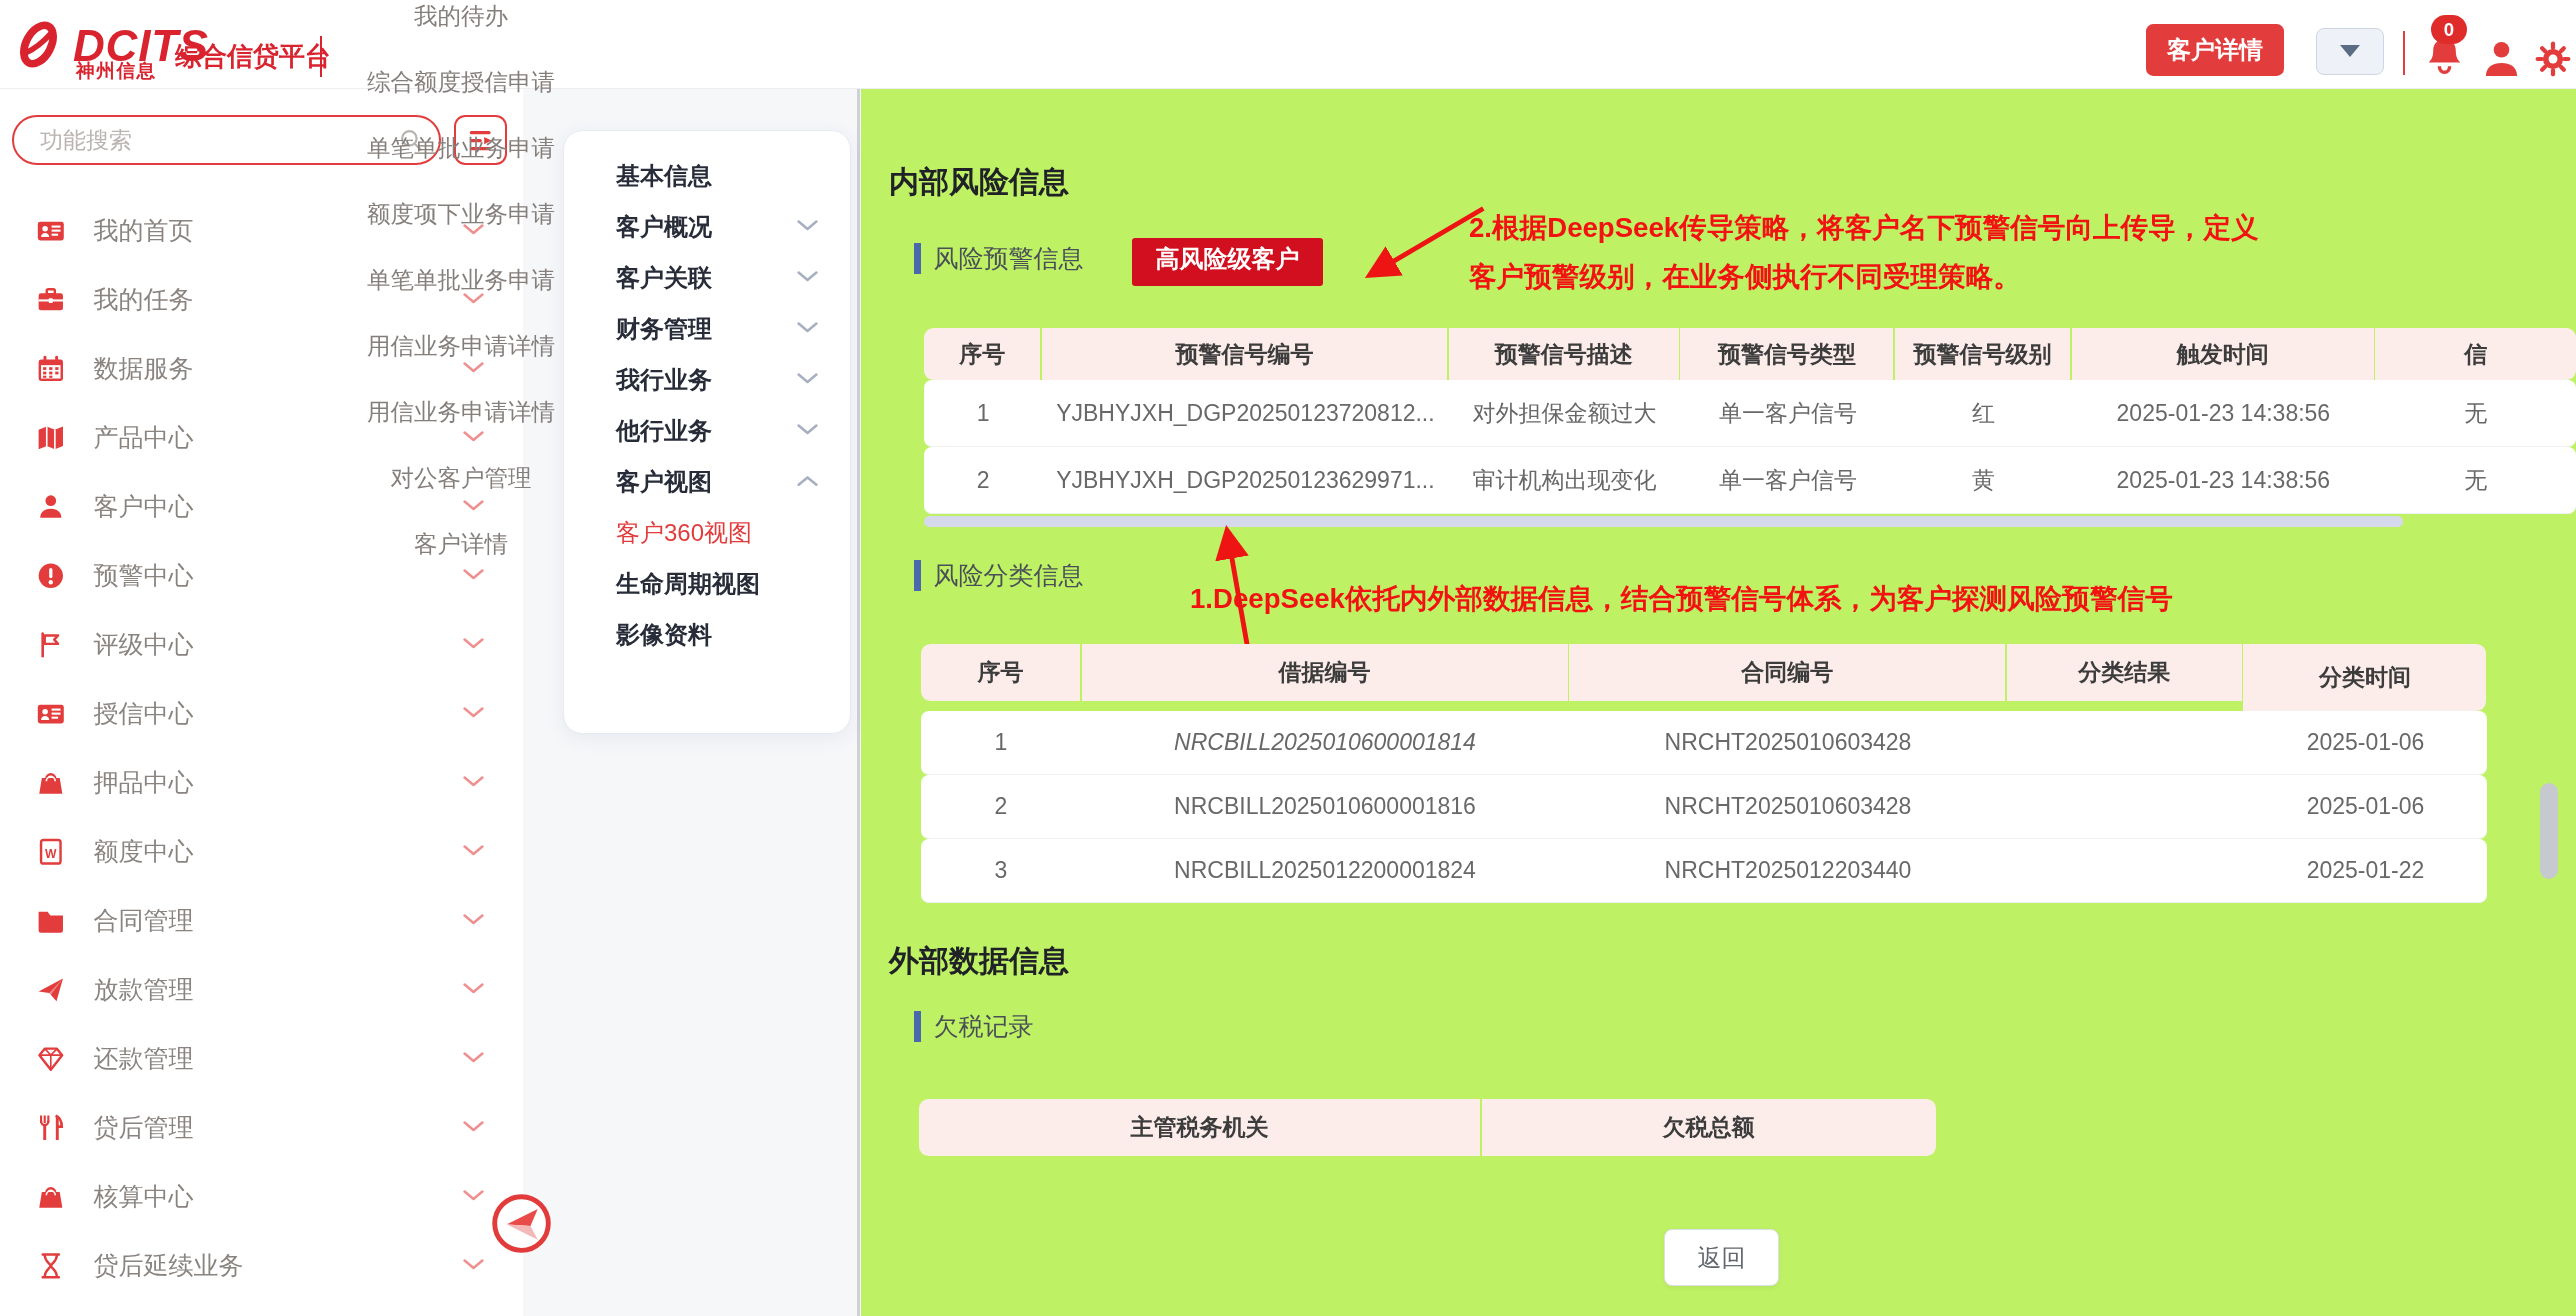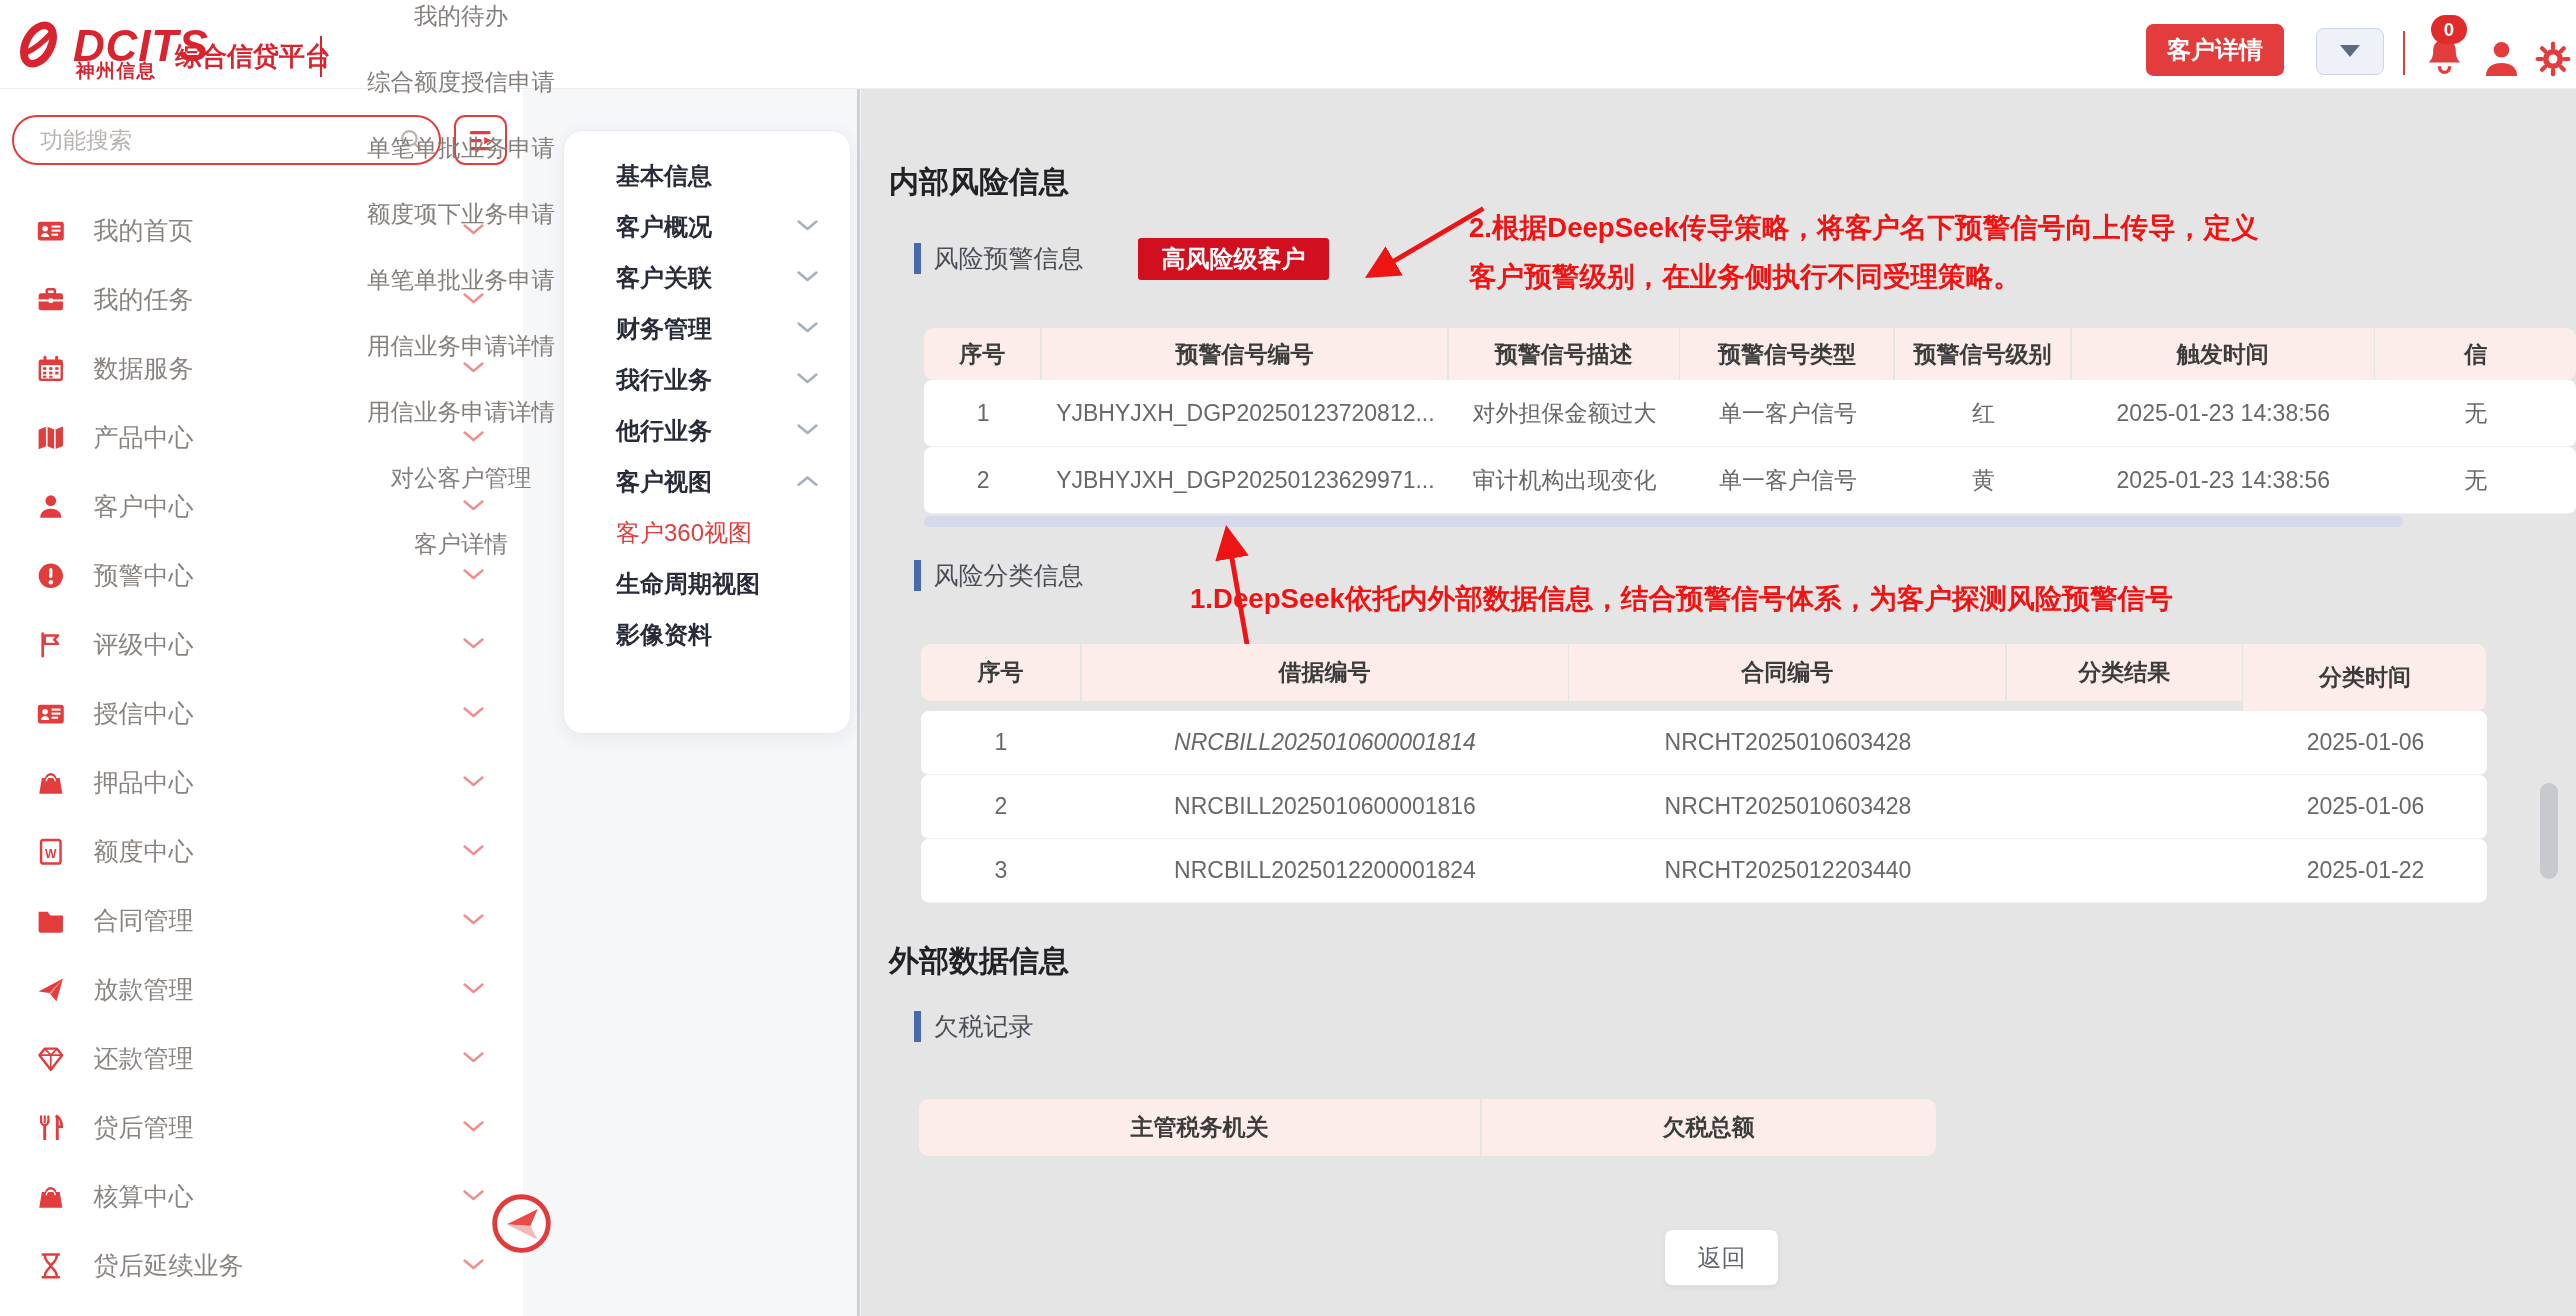--- a/index.html
+++ b/index.html
@@ -42,26 +42,26 @@
   .sb-chevron{margin-right:39px;}
   
   #midzone{left:523px;top:89px;width:338px;height:1228px;background:#f6f7f9;z-index:5;}
   #zone-divider{left:857px;top:89px;width:3.2px;height:1228px;background:#cdd1d9;z-index:6;}
   #subsidebar-card{left:563px;top:130px;width:288px;height:604px;background:#fff;border:1.6px solid #e7eaf2;
     border-radius:19.4px;box-shadow:0 4.9px 19.4px rgba(40,60,110,0.07);box-sizing:border-box;z-index:7;padding-top:19.4px;}
   .ss-item{display:flex;align-items:center;height:51px;padding:0 32px 0 52px;cursor:pointer;}
   .ss-label{font-size:24px;font-weight:bold;color:#272c38;flex:1;}
   .ss-item.active .ss-label{color:#e23c3c;font-weight:normal;}
   
-  #main{left:861px;top:89px;width:1715px;height:1228px;background:#e5e5e5;overflow:hidden;z-index:4;}
+  #main{left:861px;top:89px;width:1715px;height:1228px;background:#bef264;overflow:hidden;z-index:4;}
   .h1{position:absolute;font-size:30px;font-weight:bold;color:#202227;}
   .sec-row{position:absolute;display:flex;align-items:center;height:36px;}
   .sec-bar{width:6.5px;height:31px;background:#4a69ad;margin-right:13px;}
   .sec-label{font-size:25px;color:#4a4f57;}
-  #risk-badge{position:absolute;left:277px;top:149px;width:191px;height:42px;background:#d10f1f;color:#fff;
+  #risk-badge{position:absolute;left:271px;top:149px;width:191px;height:48px;background:#d10f1f;color:#fff;
     font-size:24px;font-weight:bold;text-align:center;line-height:42px;border-radius:3.2px;}
   .annotation{position:absolute;color:#f21212;font-weight:600;font-size:27.6px;white-space:nowrap;}
   
   .tbl{position:absolute;}
   .tbl-head{display:flex;}
   .th{background:#fcedeb;display:flex;align-items:center;justify-content:center;
     font-size:23px;font-weight:bold;color:#3c3c3c;margin-right:1.6px;box-sizing:border-box;}
   .th:first-child{border-radius:9.7px 0 0 9.7px;}
   .th:last-child{border-radius:0 9.7px 9.7px 0;margin-right:0;}
   .tr{display:flex;background:#fff;border-bottom:1.6px solid #f0f0f3;border-radius:8px;}

